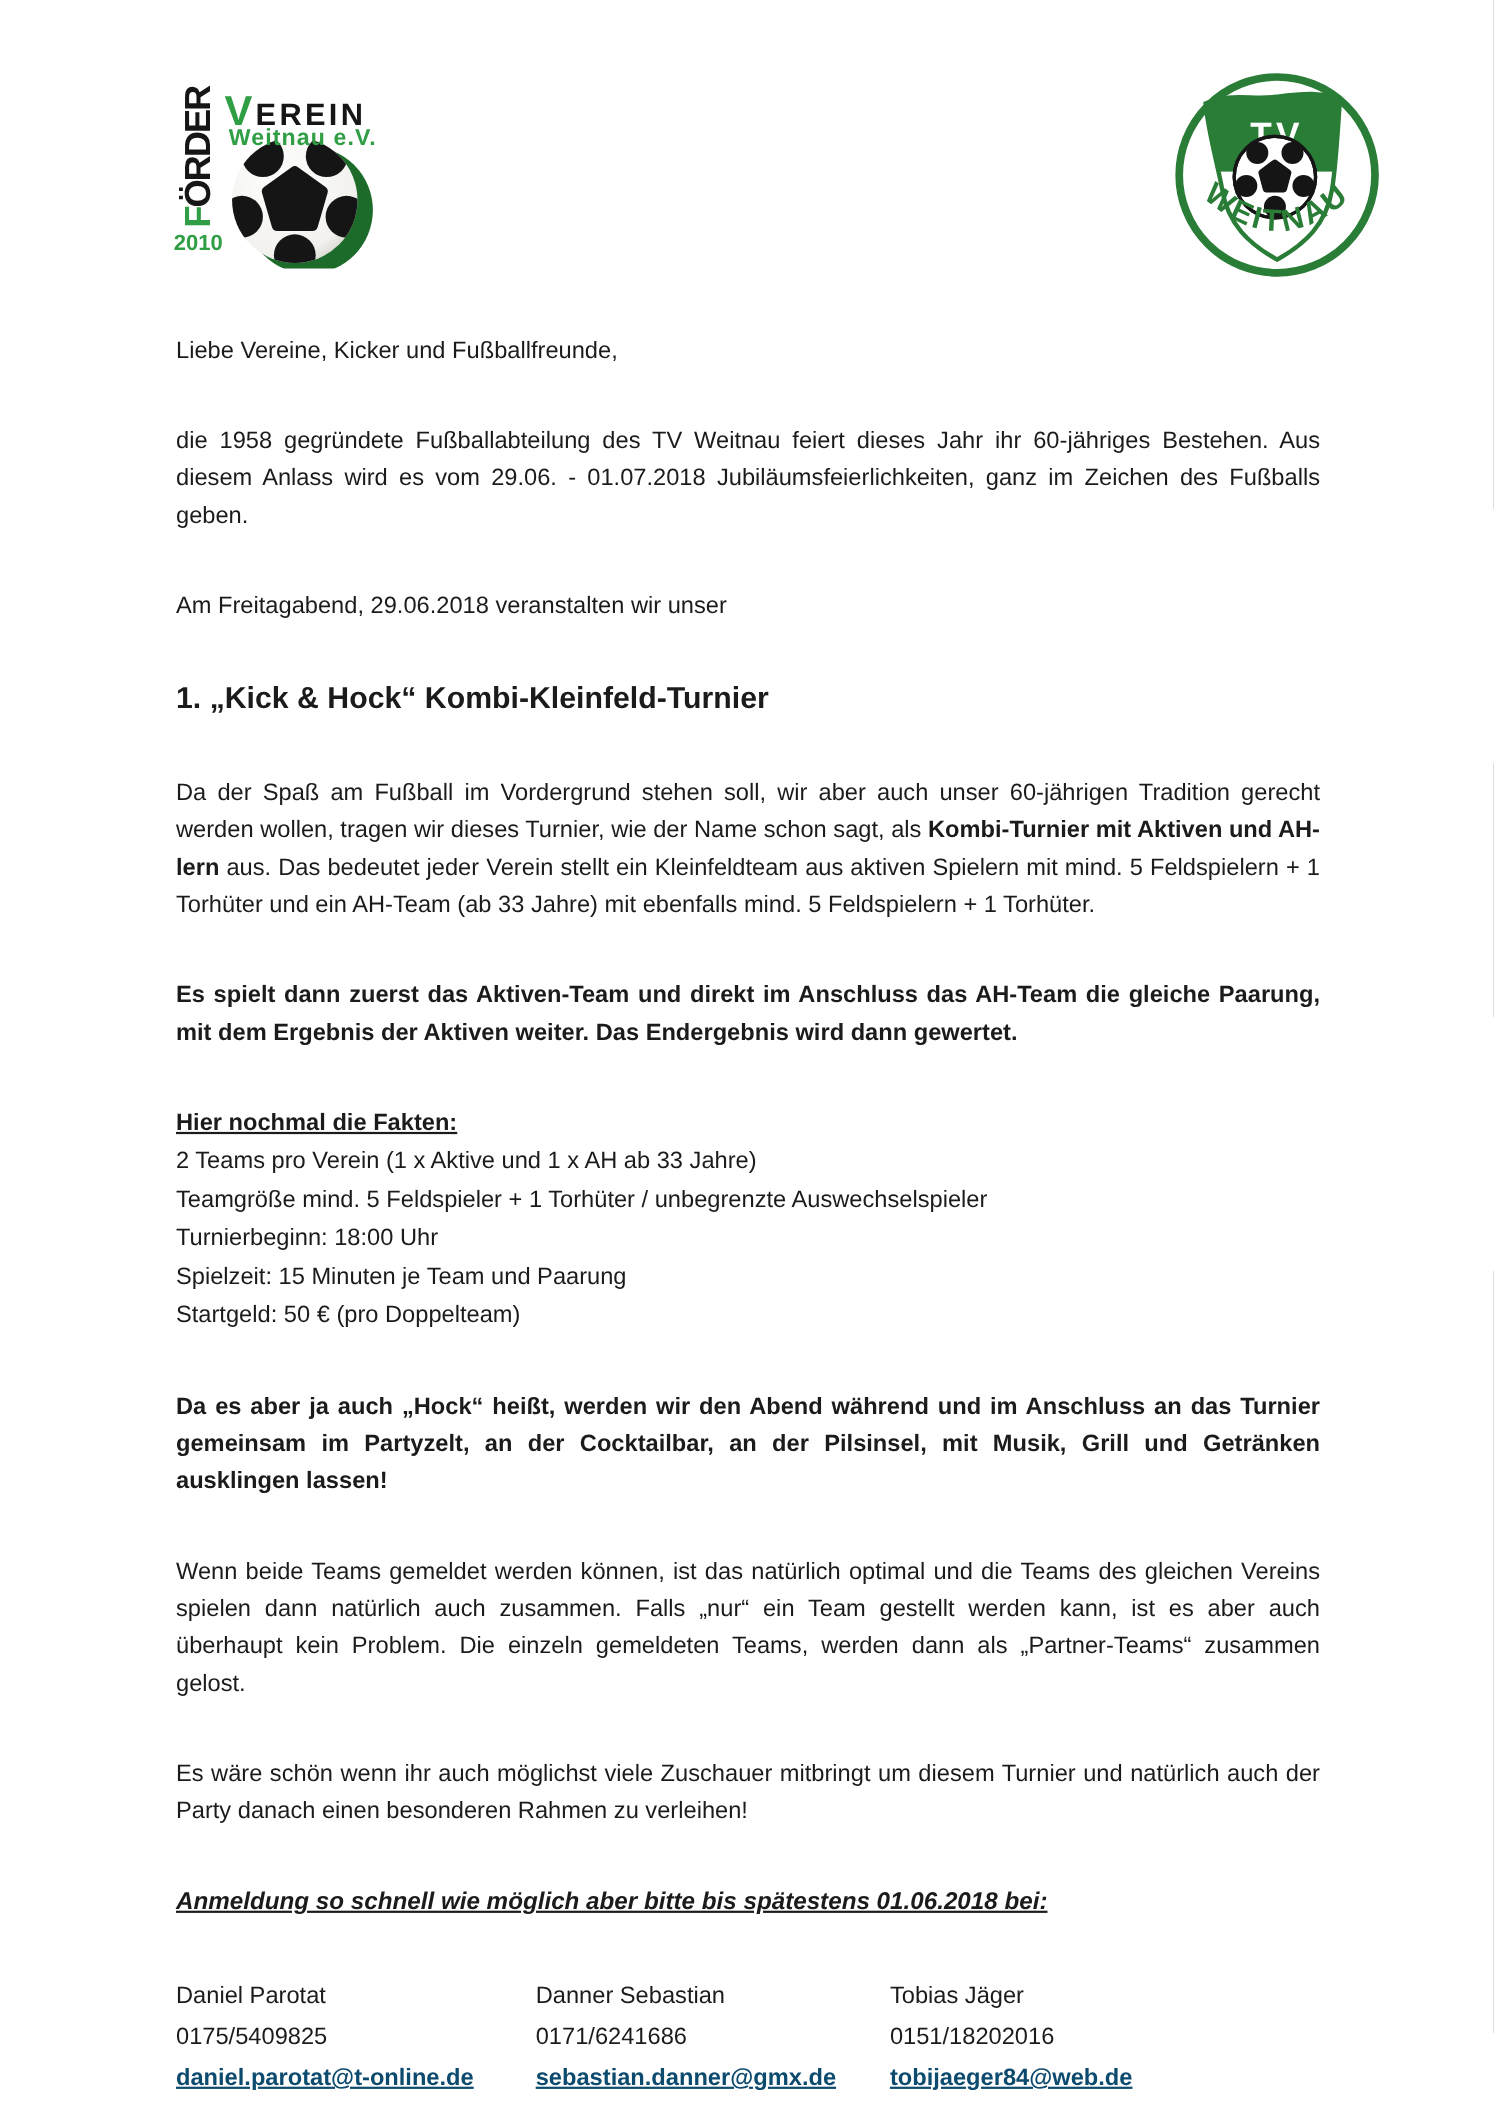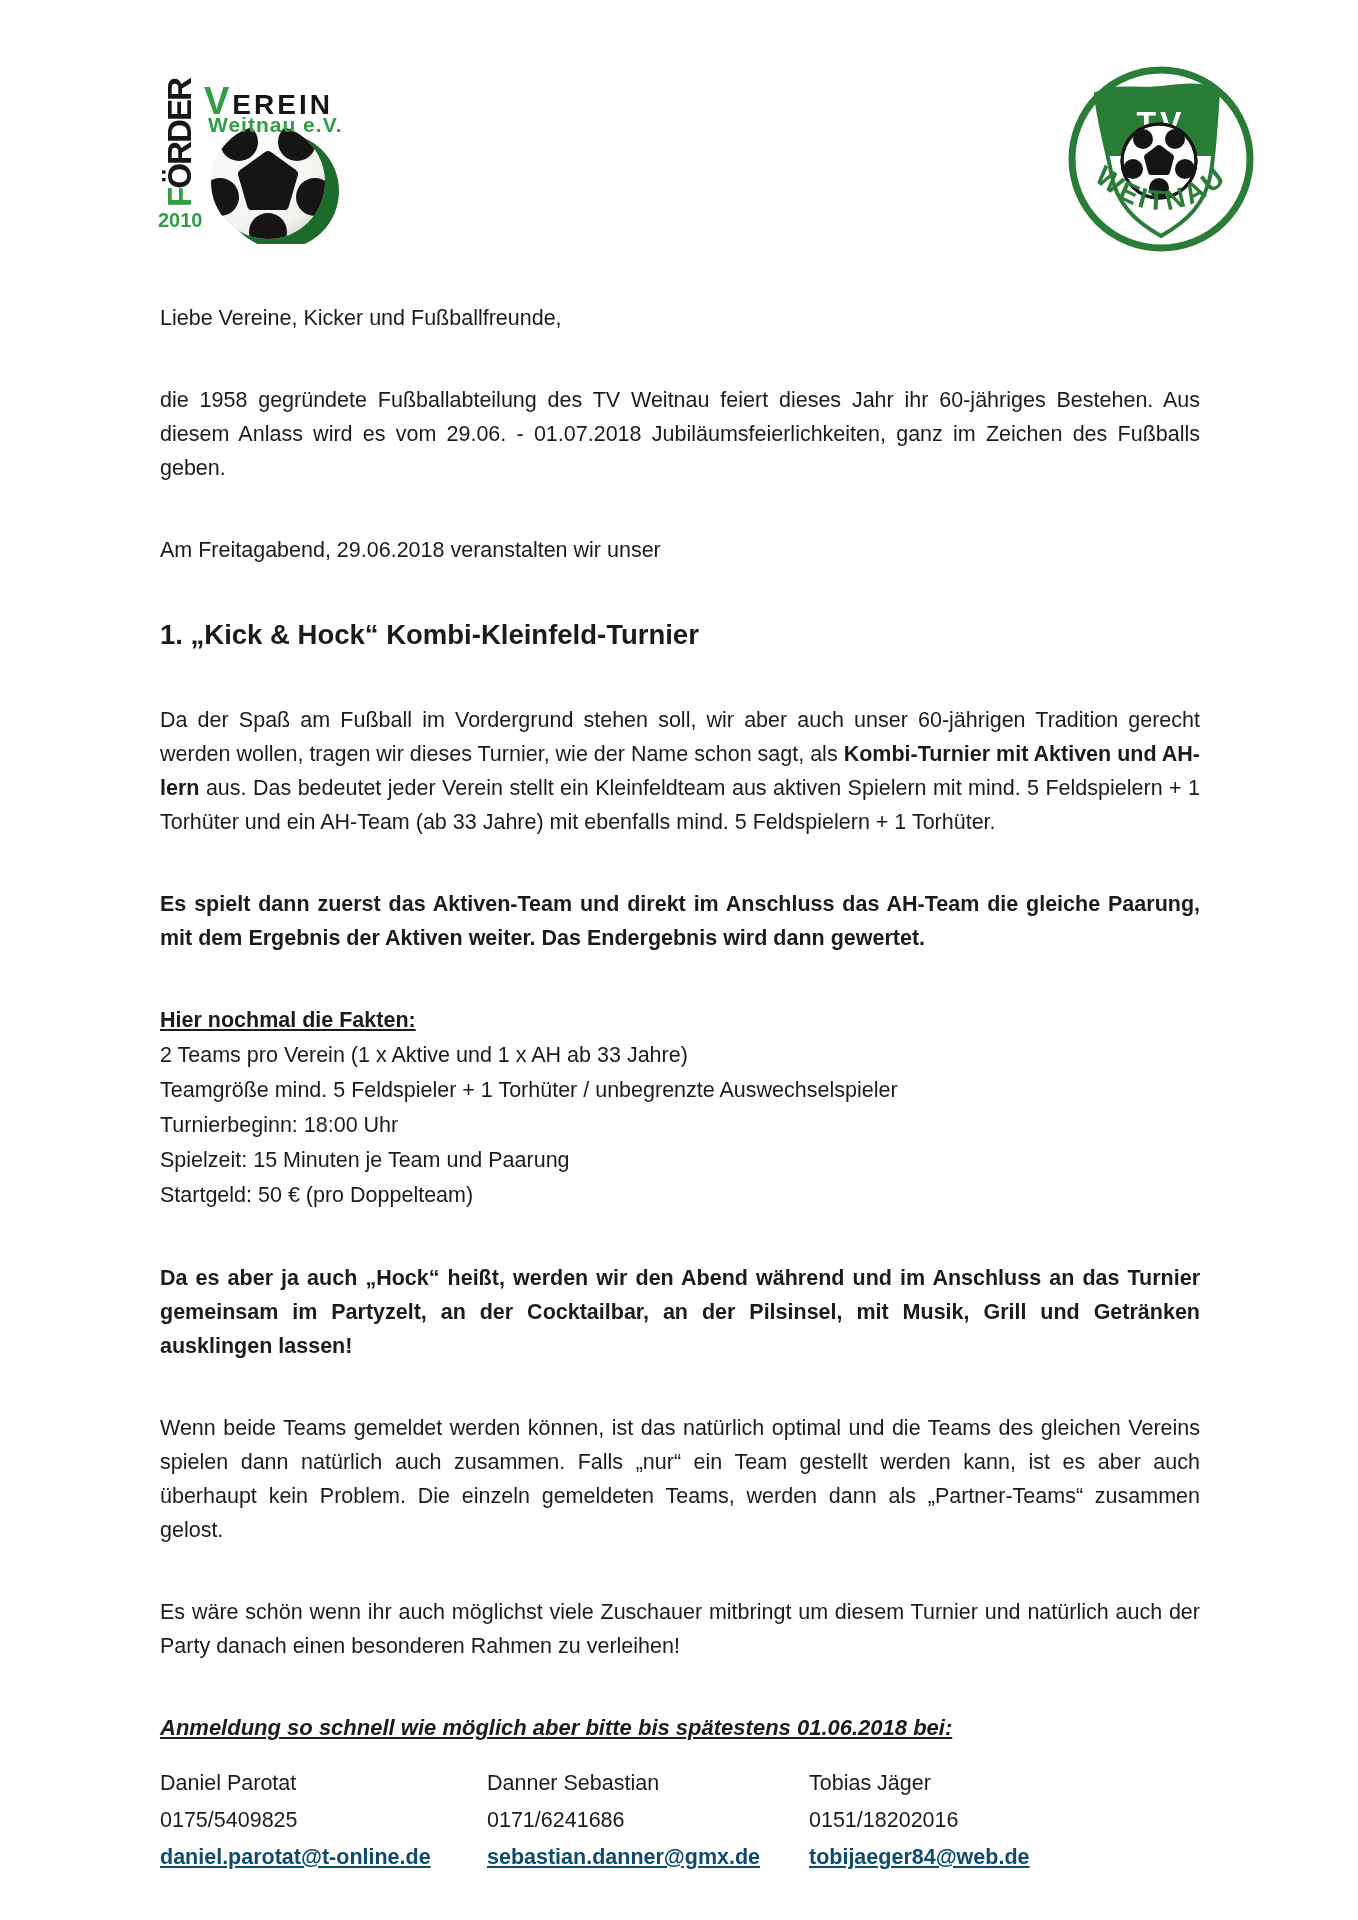--- a/index.html
+++ b/index.html
@@ -46,21 +46,21 @@
   .facts p{line-height:35px;}
   .registration{
     font-weight:bold;
     font-style:italic;
     text-decoration:underline;
     font-size:22px;
   }
   .contacts{
     display:grid;
     grid-template-columns:327px 322px 1fr;
-    margin-top:20px;
+    margin-top:51px;
   }
   .contact p{line-height:37px;}
   .email-link{
     color:#0c4a6e;
     font-weight:bold;
     text-decoration:underline;
     cursor:pointer;
   }
   svg text{font-family:"Liberation Sans", sans-serif;}
 </style>

